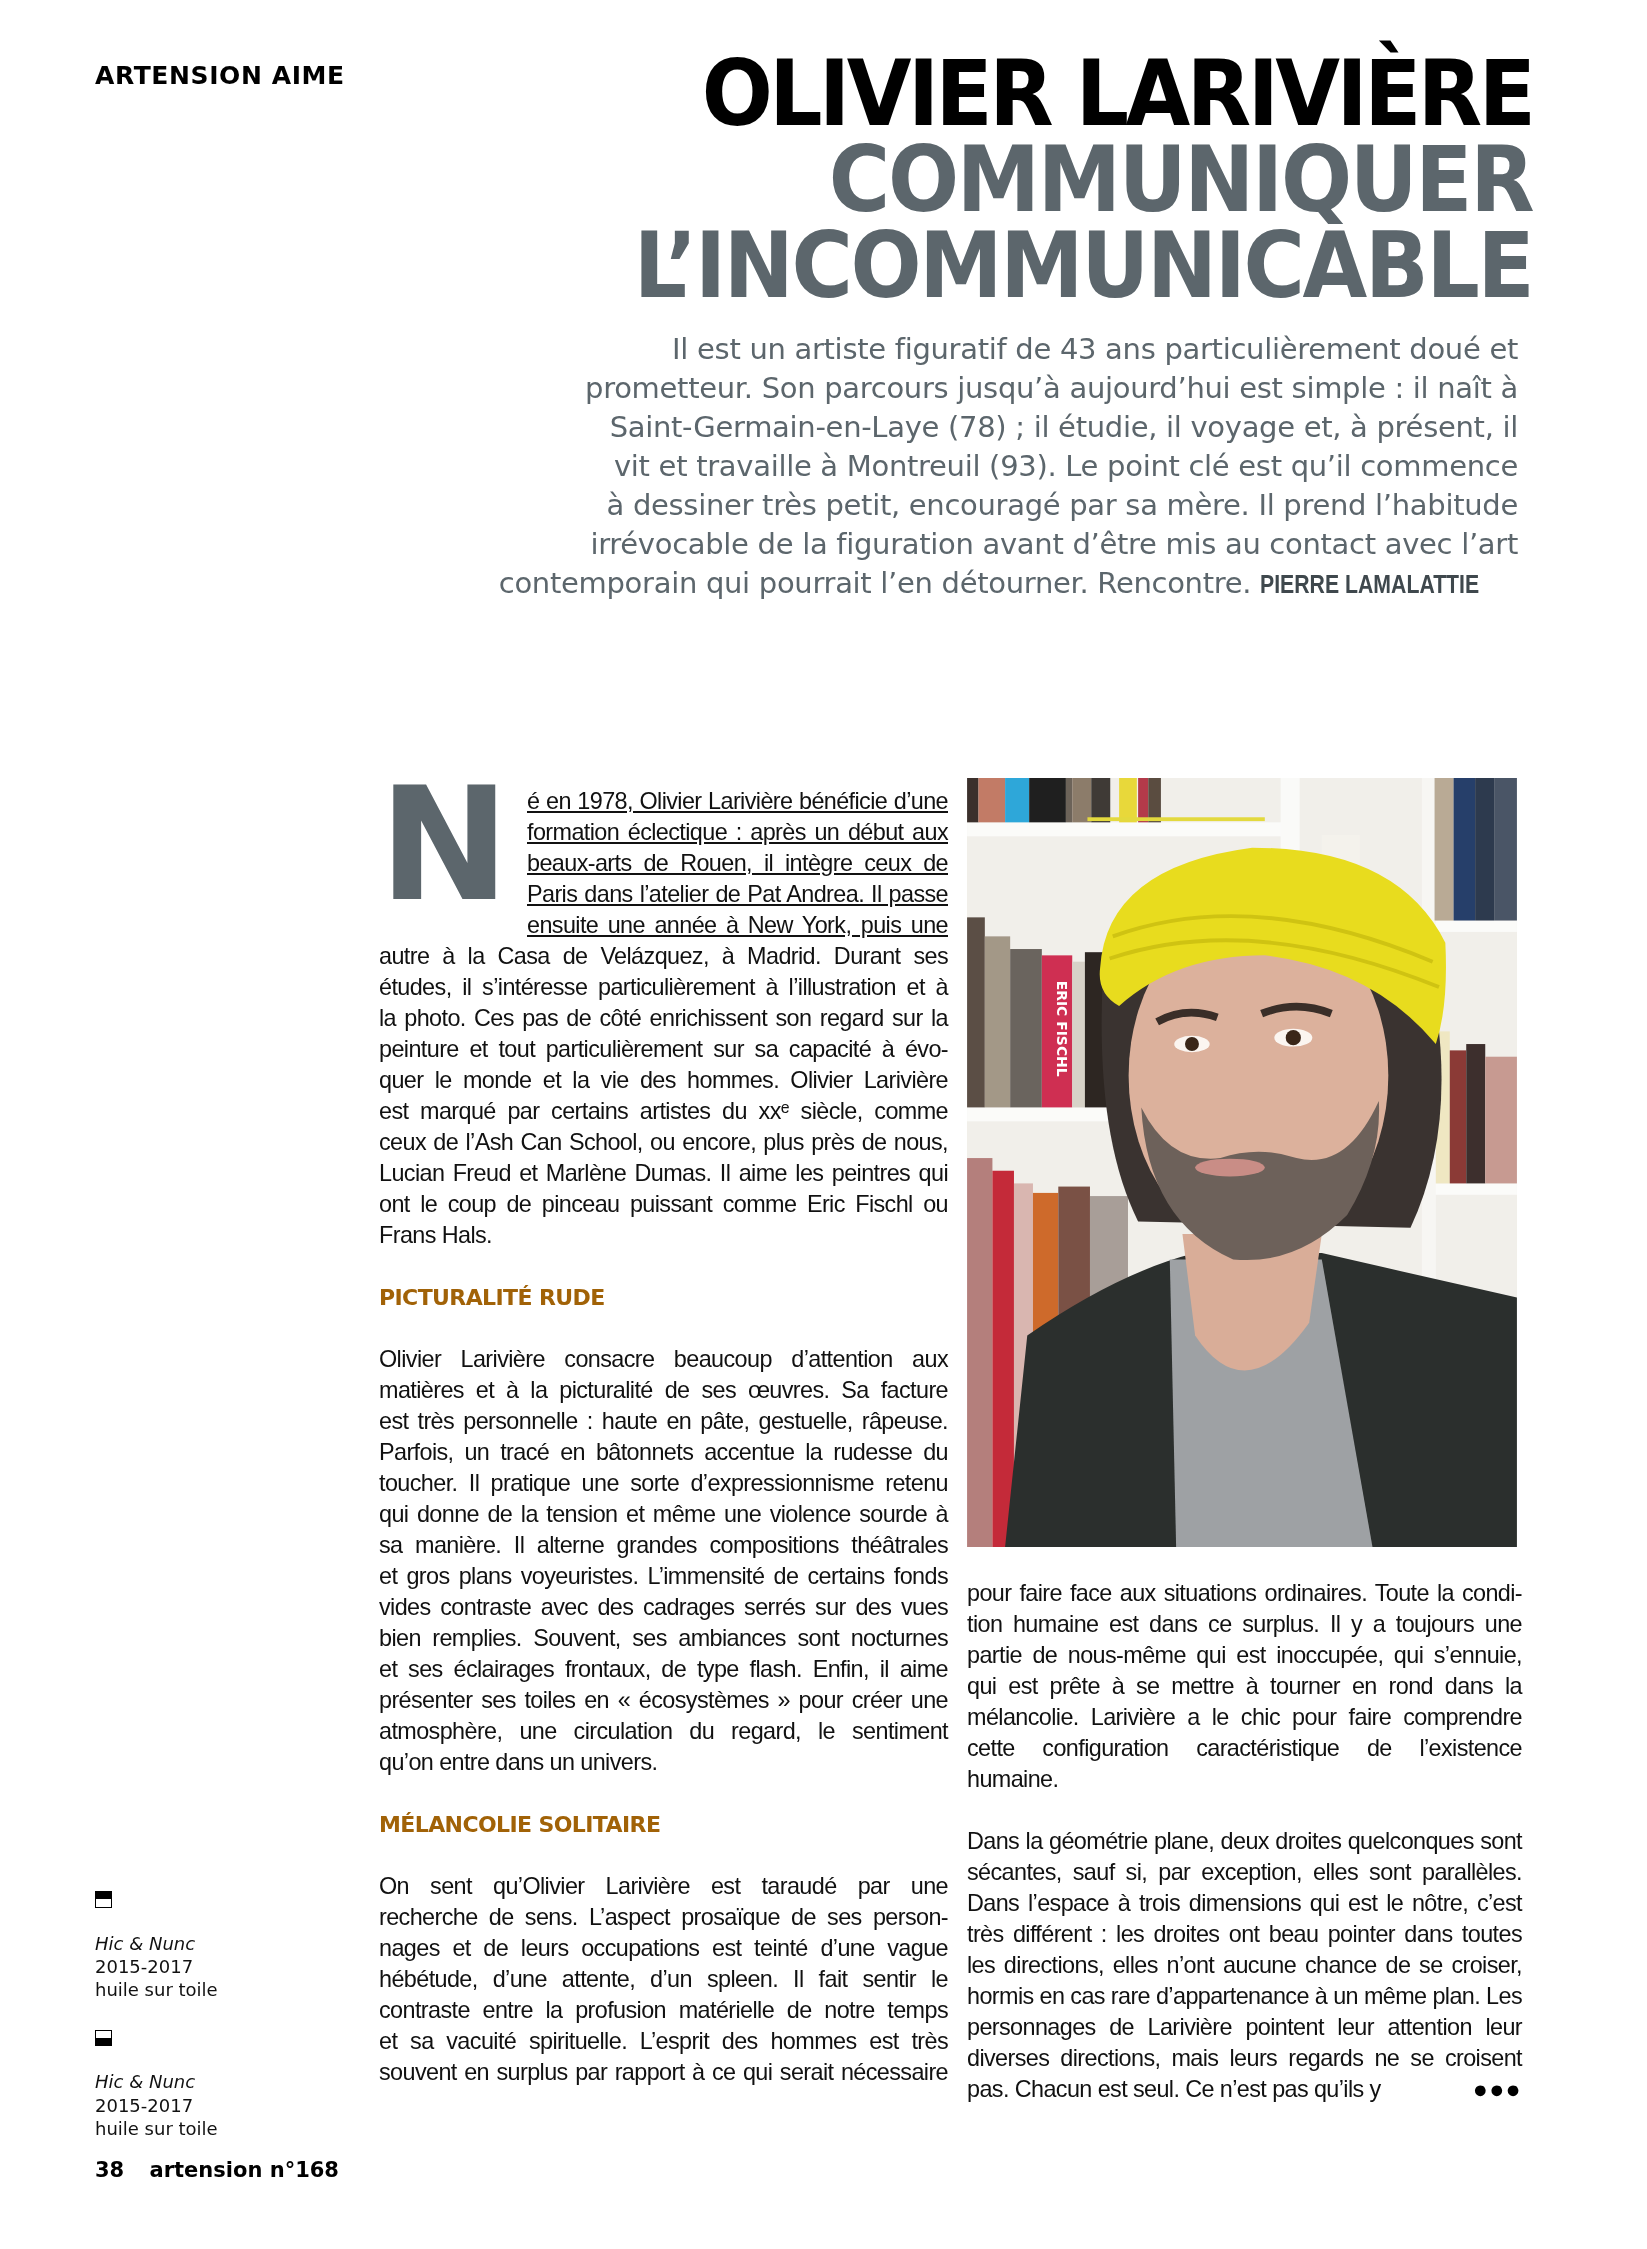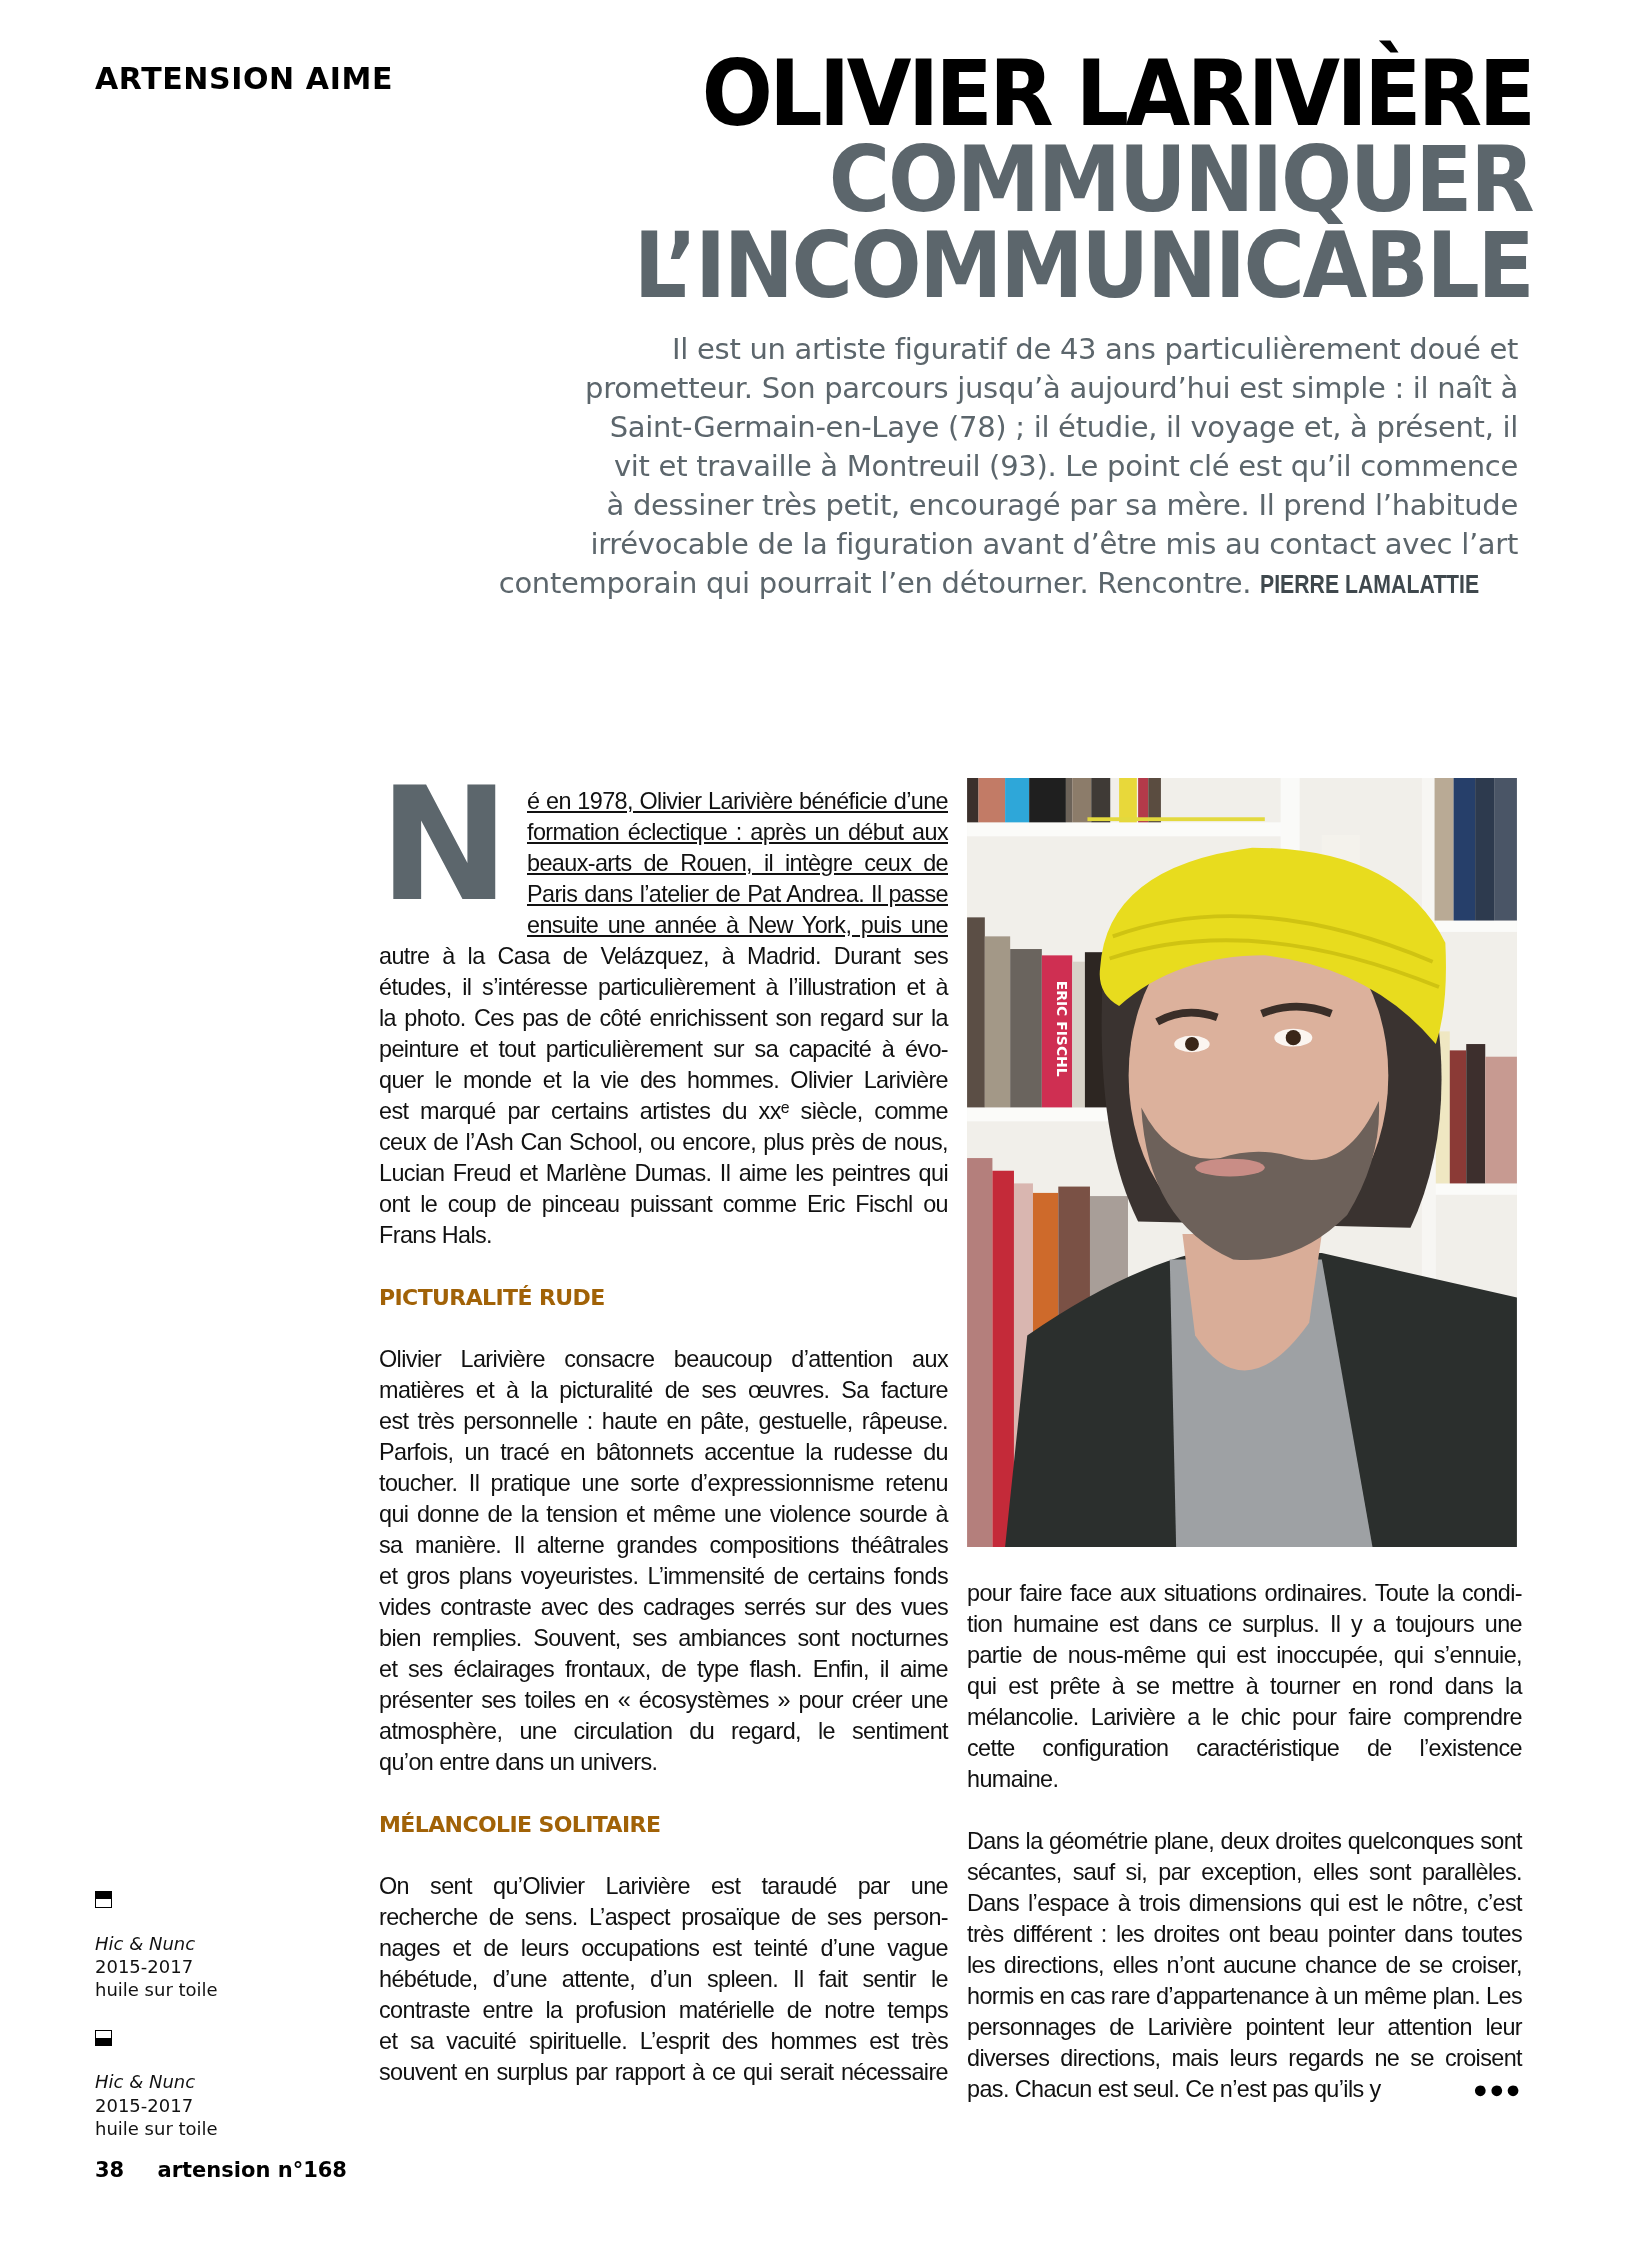--- a/index.html
+++ b/index.html
@@ -1,19 +1,19 @@
 <!DOCTYPE html>
 <html style="font-size:10px"><head>
 <meta charset="utf-8">
 <style>
   html, body { margin: 0; padding: 0; background: #ffffff; }
   body { width: 1648px; height: 2250px; position: relative; overflow: hidden; font-family: "Liberation Sans", sans-serif; color: #111; }
   .abs { position: absolute; }
 
-  .rubric { left: 95px; top: 61px; font-family: "DejaVu Sans", sans-serif; font-weight: bold; font-size: 30px; letter-spacing: 0.6px; color: #000; }
+  .rubric { left: 95px; top: 61px; font-family: "DejaVu Sans", sans-serif; font-weight: bold; font-size: 25px; letter-spacing: 0.6px; color: #000; }
 
   .title { right: 116px; top: 51px; text-align: right; font-family: "DejaVu Sans", sans-serif; font-weight: bold; line-height: 86px; }
   .title .t1 { display: block; font-size: 90px; color: #000; letter-spacing: -3.8px; transform: scaleX(0.93); transform-origin: right center; }
   .title .t2, .title .t3 { display: block; font-size: 90px; color: #5c666c; letter-spacing: -2.5px; transform: scaleX(0.93); transform-origin: right center; }
 
   .intro { right: 130px; top: 330px; width: 1077px; text-align: right; font-family: "DejaVu Sans", sans-serif; font-size: 29px; line-height: 39px; color: #5c666c; letter-spacing: -0.3px; }
   .intro .line { display: block; white-space: nowrap; }
   .intro .author { font-family: "Liberation Sans", sans-serif; font-weight: bold; font-size: 25px; color: #3f484d; letter-spacing: 0px; transform: scaleX(0.85); display: inline-block; transform-origin: left center; }
 
   .col { font-family: "Liberation Sans", sans-serif; font-size: 23.4px; line-height: 31px; color: #111; }
@@ -33,21 +33,21 @@
   .captions { left: 95px; top: 1891px; font-family: "DejaVu Sans", sans-serif; font-size: 18px; line-height: 23.4px; color: #111; }
   .cap { margin-bottom: 28px; }
   .cap-icon { width: 16.5px; height: 16.5px; border: 1.9px solid #000; box-sizing: border-box; position: relative; margin-bottom: 3.8px; }
   .cap-icon .fill { position: absolute; left: 0; right: 0; height: 50%; background: #000; }
   .cap-icon.top .fill { top: 0; }
   .cap-icon.bottom .fill { bottom: 0; }
   .cap-title { font-style: italic; display: block; margin-top: 24px; }
   .cap .l { display: block; }
 
   .footer { left: 95px; top: 2158px; font-family: "DejaVu Sans", sans-serif; font-weight: bold; font-size: 21px; color: #000; }
-  .footer .num { margin-right: 26px; }
+  .footer .num { margin-right: 18px; }
 
   .cont-dots { font-size: 25px; color: #000; letter-spacing: 1.3px; float: right; }
 </style>
 </head>
 <body>
 
 <div class="abs rubric">ARTENSION AIME</div>
 
 <div class="abs title">
   <span class="t1">OLIVIER LARIVIÈRE</span>

